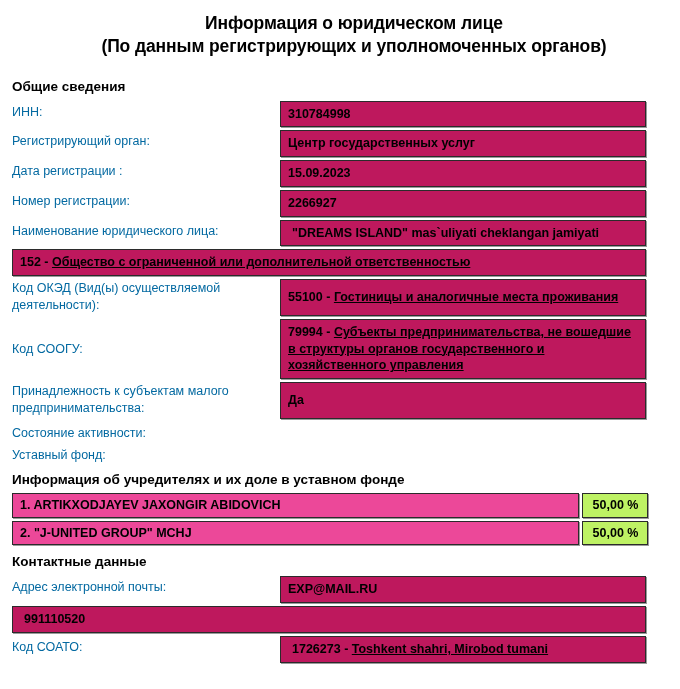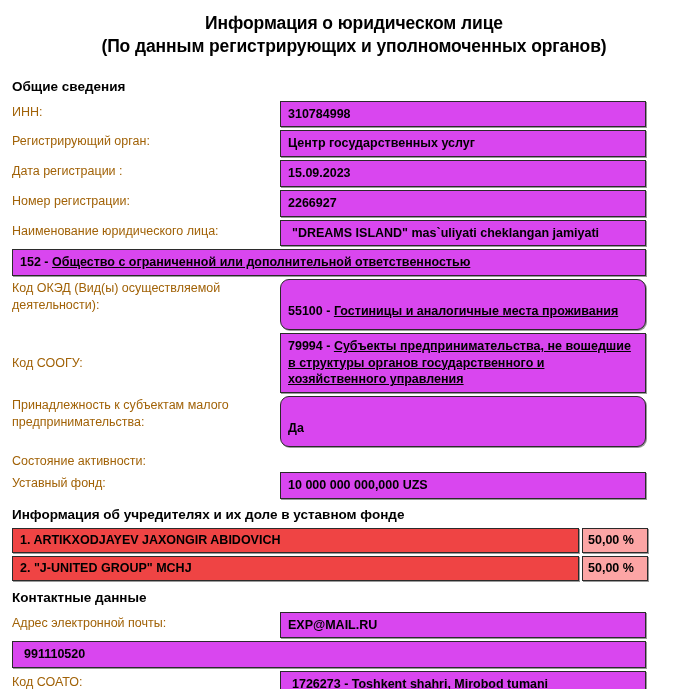--- a/index.html
+++ b/index.html
@@ -59,46 +59,46 @@
     width: 100%;
     box-sizing: border-box;
     padding: 0 34px 0 12px;
     margin-bottom: 3px;
   }
   .row .label {
     flex: 0 0 268px;
     max-width: 268px;
     font-size: 12.5px;
     line-height: 1.32;
-    color: #a16207;
+    color: #0369a1;
     padding-top: 3px;
     padding-right: 6px;
     box-sizing: border-box;
   }
   .row .value-box {
     flex: 1 1 auto;
     min-width: 0;
     border: 1px solid #2b2b2b;
     box-shadow: 1px 1px 0 0 #9a9a9a;
-    background: #d946ef;
+    background: #be185d;
     font-weight: bold;
     font-size: 12.5px;
     line-height: 1.34;
     padding: 4px 6px 4px 7px;
     box-sizing: border-box;
     word-wrap: break-word;
     min-height: 20px;
   }
   .row .value-box.indented { padding-left: 11px; }
   .row .value-box u,
   .row .value-box .u { text-decoration: underline; }
 
   
   .row.tall-label .label { padding-top: 1px; }
-  .row.tall-label .value-box { padding-top: 23px; padding-bottom: 9px; border-radius: 9px; }
+  .row.tall-label .value-box { padding-top: 9px; padding-bottom: 9px; }
   .row.center-label { align-items: center; }
   .row.center-label .label { padding-top: 0; }
 
   
   .founders {
     margin-top: 6px;
     padding: 0 32px 0 12px;
   }
   .founder-row {
     display: flex;
@@ -107,33 +107,34 @@
   }
   .founder-row .name {
     flex: 1 1 auto;
     border: 1px solid #2b2b2b;
     box-shadow: 1px 1px 0 0 #9a9a9a;
     font-weight: bold;
     font-size: 12.5px;
     line-height: 1.34;
     padding: 3px 6px 3px 7px;
     box-sizing: border-box;
-    background: #ef4444;
+    background: #ec4899;
   }
   .founder-row .share {
     flex: 0 0 66px;
     margin-left: 3px;
     border: 1px solid #2b2b2b;
     box-shadow: 1px 1px 0 0 #9a9a9a;
     font-weight: bold;
     font-size: 12.5px;
     line-height: 1.34;
     padding: 3px 4px 3px 5px;
     box-sizing: border-box;
-    background: #fca5a5;
+    background: #bef264;
+    text-align: center;
   }
 </style>
 </head>
 <body>
 
 <div class="page">
 
   <div class="doc-title">
     <span class="line">Информация о юридическом лице</span>
     <span class="line">(По данным регистрирующих и уполномоченных органов)</span>
@@ -186,21 +187,20 @@
       <div class="label">Принадлежность к субъектам малого предпринимательства:</div>
       <div class="value-box">Да</div>
     </div>
 
     <div class="row">
       <div class="label">Состояние активности:</div>
     </div>
 
     <div class="row">
       <div class="label">Уставный фонд:</div>
-      <div class="value-box">10 000 000 000,000 UZS</div>
     </div>
 
   </div>
 
   <h2 class="section-heading sec-founders">Информация об учредителях и их доле в уставном фонде</h2>
 
   <div class="founders">
     <div class="founder-row">
       <div class="name">1. ARTIKXODJAYEV JAXONGIR ABIDOVICH</div>
       <div class="share">50,00 %</div>

